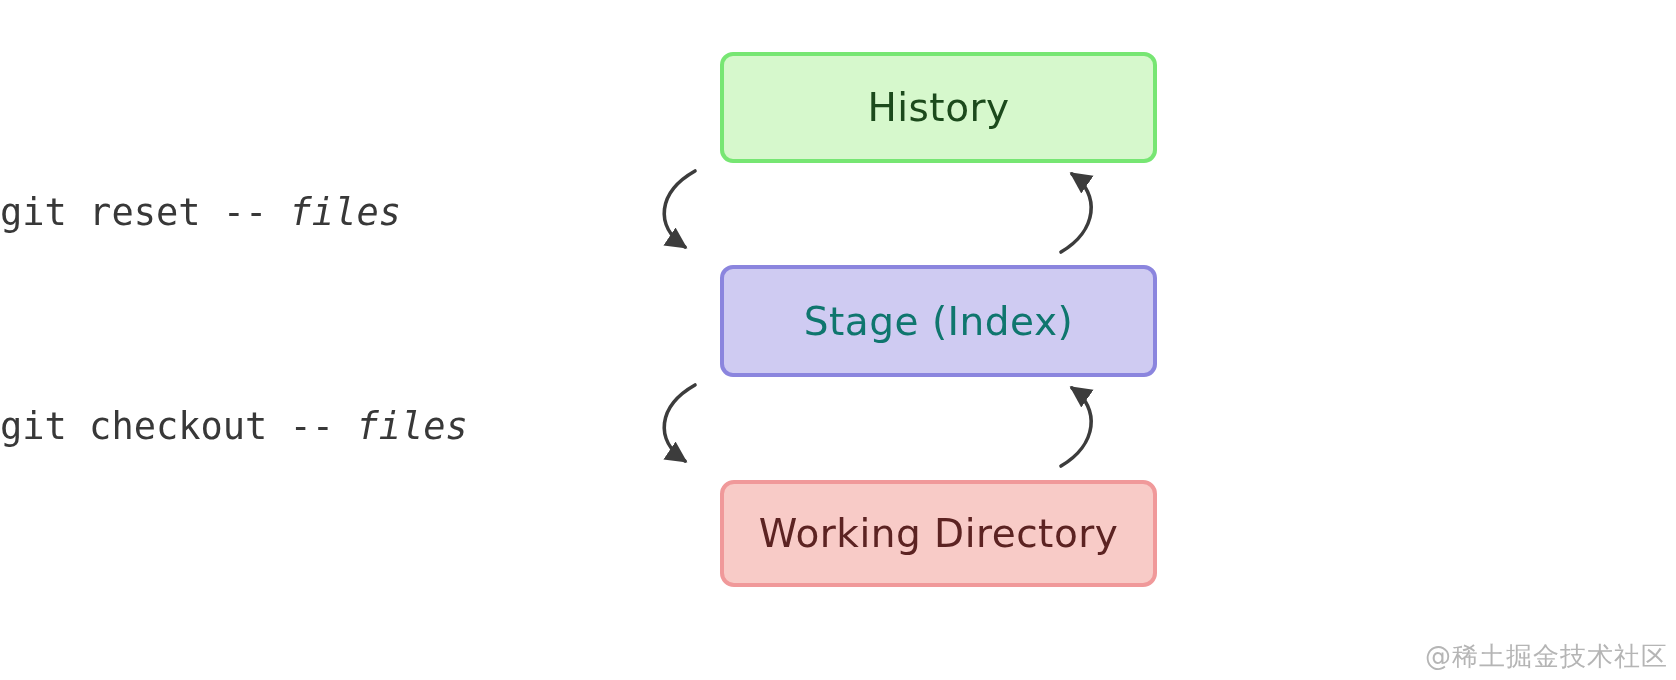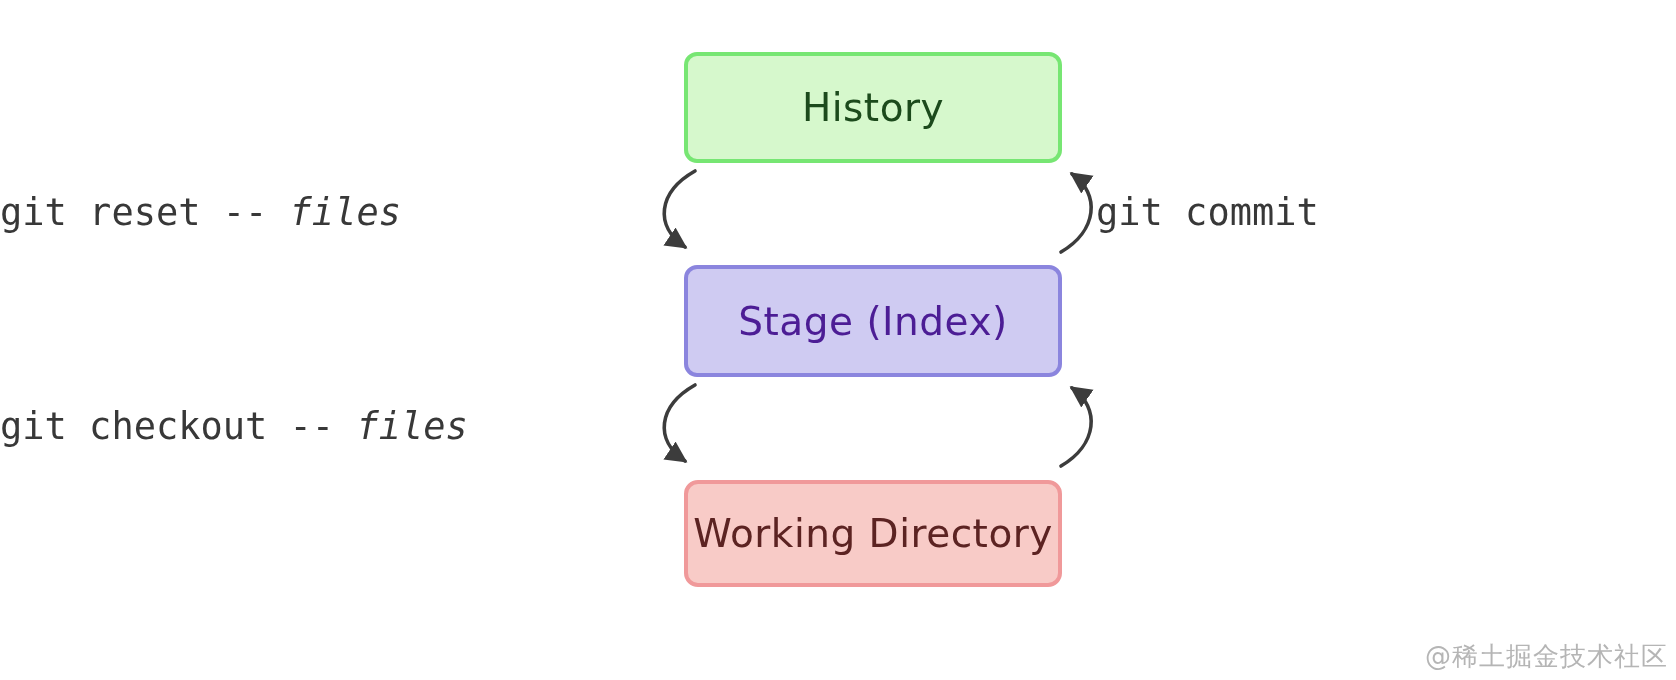--- a/index.html
+++ b/index.html
@@ -10,22 +10,22 @@
   .canvas {
     position: relative;
     width: 1676px;
     height: 680px;
     background: #ffffff;
     overflow: hidden;
     font-family: "DejaVu Sans", "Liberation Sans", sans-serif;
   }
   .node {
     position: absolute;
-    left: 684px;
-    width: 378px;
+    left: 720px;
+    width: 437px;
     box-sizing: border-box;
     border: 4px solid;
     border-radius: 13px;
     display: flex;
     align-items: center;
     justify-content: center;
     font-size: 39px;
     letter-spacing: 0.5px;
   }
   .node-history  { top: 52px;  height: 111px; }
@@ -88,29 +88,28 @@
     <path class="arrow-path" d="M 695 171 C 658 192, 654 226, 685 247" marker-end="url(#ah)" style="stroke: rgb(60, 60, 60);"></path>
     <path class="arrow-path" d="M 1061 252 C 1097 231, 1101 194, 1072 174" marker-end="url(#ah)" style="stroke: rgb(60, 60, 60);"></path>
     <path class="arrow-path" d="M 695 385 C 658 406, 654 440, 685 461" marker-end="url(#ah)" style="stroke: rgb(60, 60, 60);"></path>
     <path class="arrow-path" d="M 1061 466 C 1097 445, 1101 408, 1072 388" marker-end="url(#ah)" style="stroke: rgb(60, 60, 60);"></path>
   </svg>
 
   <div class="node node-history" style="background: rgb(214, 248, 204); border-color: rgb(119, 230, 115); color: rgb(28, 74, 28);">
     <span>History</span>
   </div>
 
-  <div class="node node-stage" style="background: rgb(207, 203, 242); border-color: rgb(139, 133, 222); color: #4c1d95;">
+  <div class="node node-stage" style="background: rgb(207, 203, 242); border-color: rgb(139, 133, 222); color: #0f766e;">
     <span>Stage (Index)</span>
   </div>
 
   <div class="node node-working" style="background: rgb(248, 203, 199); border-color: rgb(240, 153, 154); color: rgb(92, 35, 34); border-radius: 14px;">
     <span>Working Directory</span>
   </div>
 
   <div class="cmd cmd-left cmd-row1"><span>git reset -- </span><em>files</em></div>
 
-  <div class="cmd cmd-right cmd-row1"><span>git commit</span></div>
 
   <div class="cmd cmd-left cmd-row2"><span>git checkout -- </span><em>files</em></div>
 
 
   <div class="watermark">@稀土掘金技术社区</div>
 </div>
 
 </body></html>

